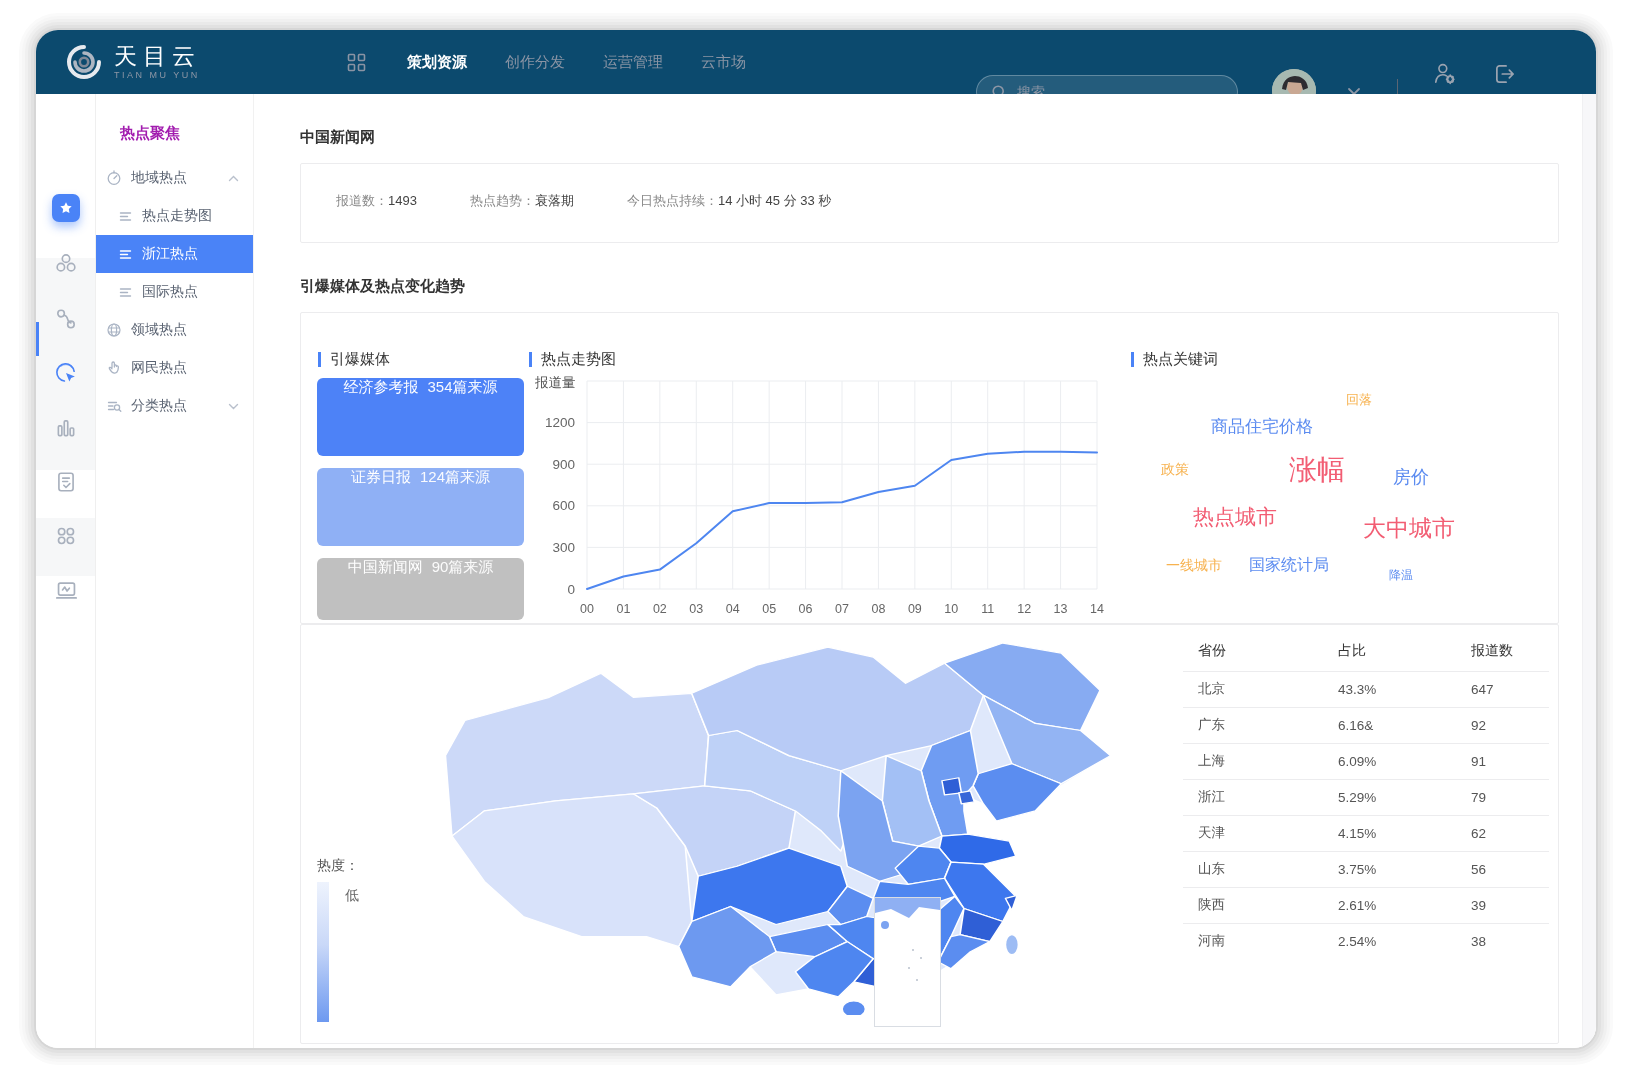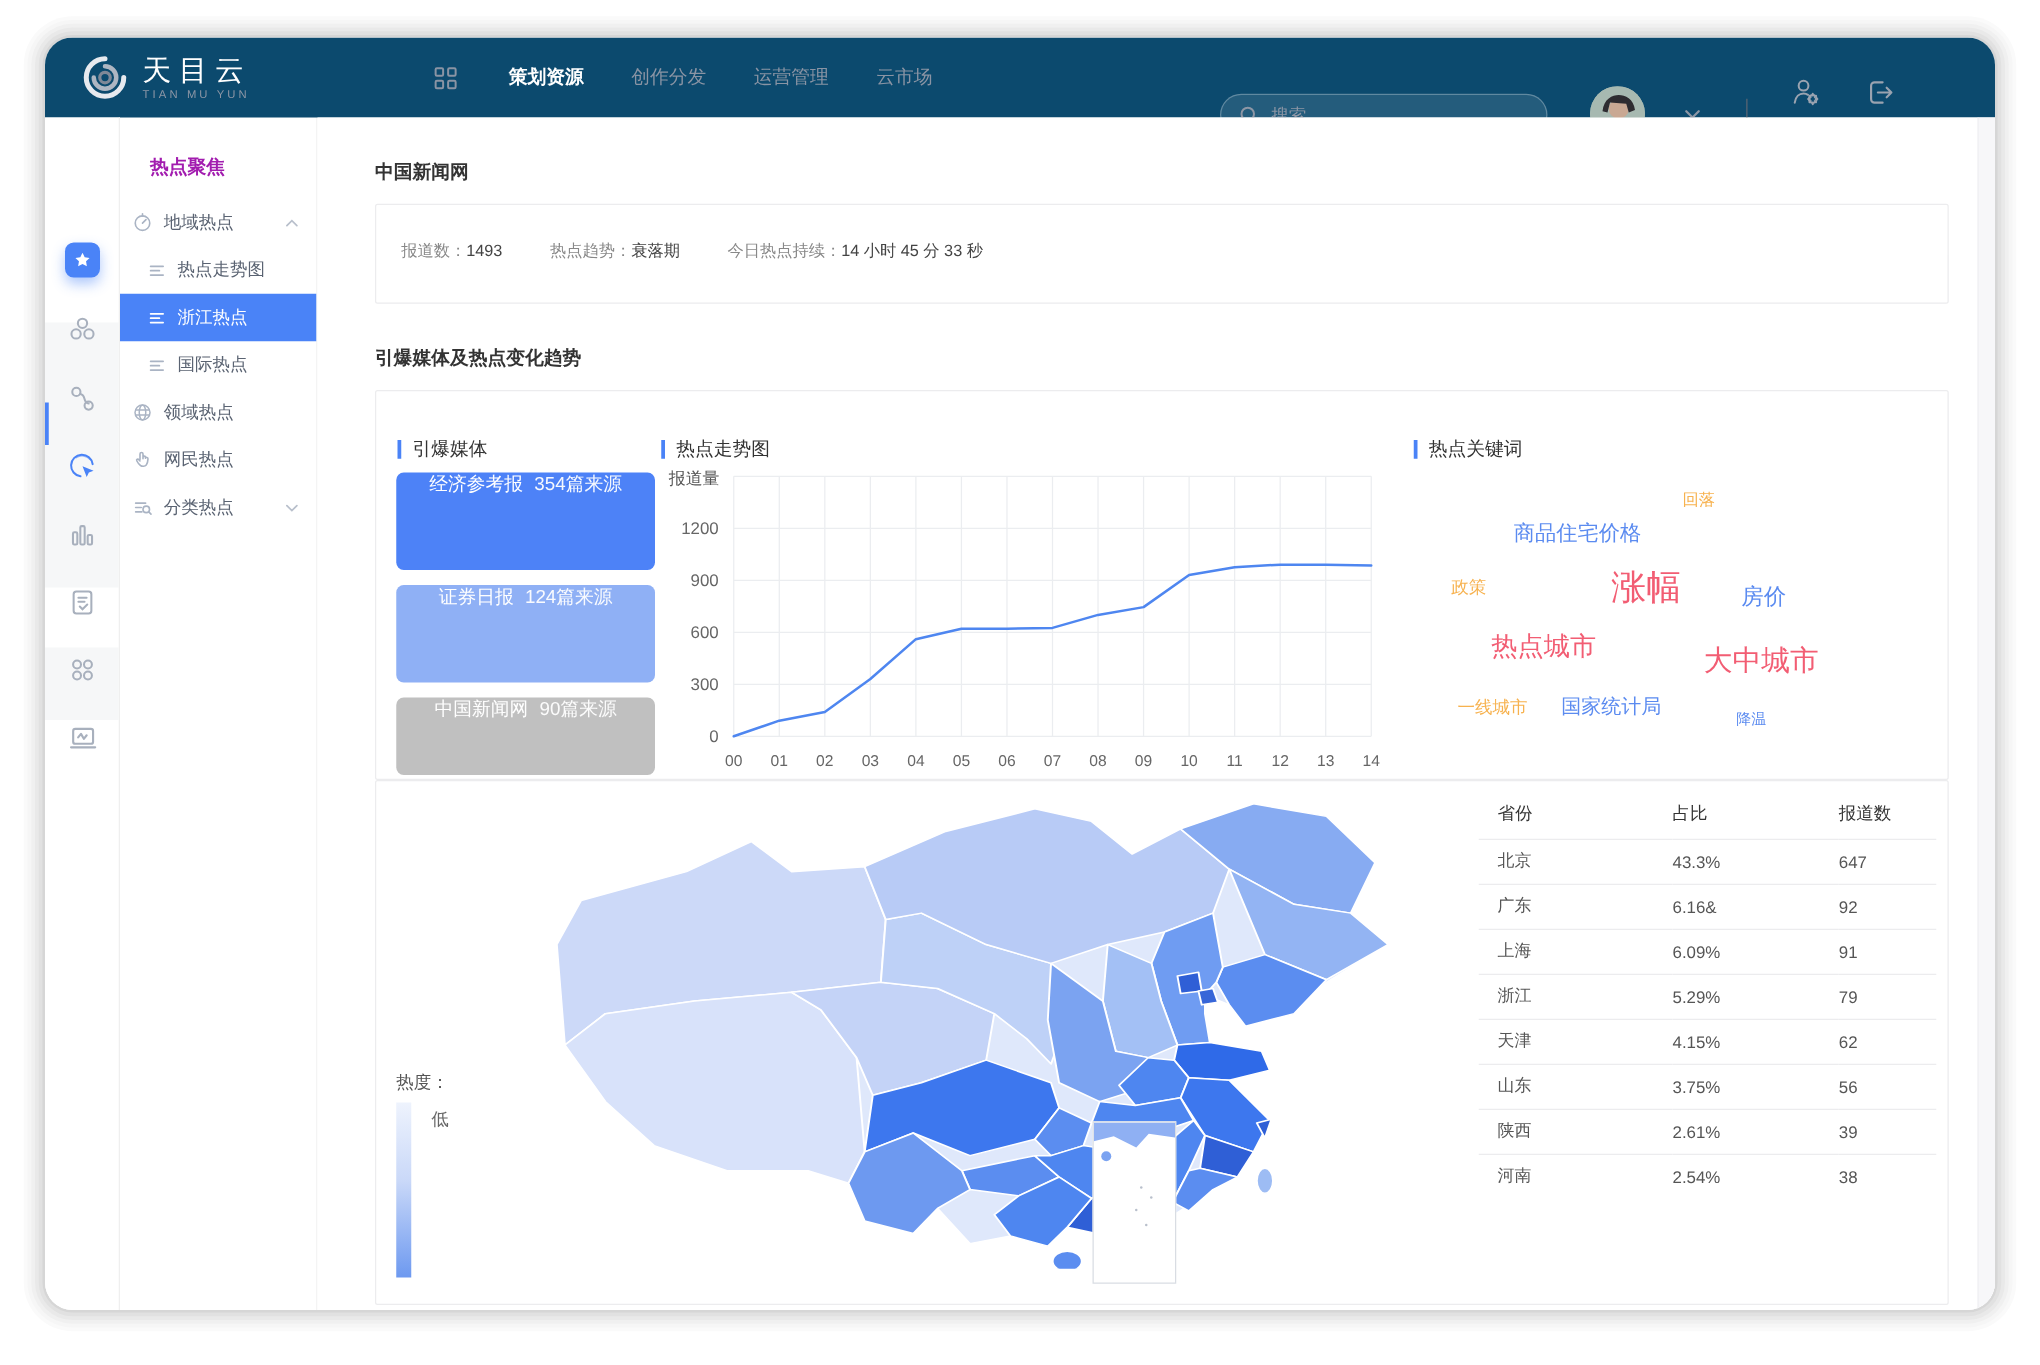--- a/index.html
+++ b/index.html
@@ -55,21 +55,21 @@
   .scroll-track { position:absolute; right:0; top:0; width:14px; height:100%; background:#f7f7f9; border-left:1px solid #f0f0f2; }
 
   .section-title { font-size:15px; font-weight:bold; color:#333; }
   .t1 { margin:34px 0 16px; } .t2 { margin:34px 0 16px; } .t3 { margin:18px 0 16px; }
   .card { width:1259px; background:#fff; border:1px solid #ececee; border-radius:2px; }
 
   
   .card-summary { height:80px; padding:15px 20px 0; }
   .headline { font-size:17px; font-weight:bold; color:#333; }
   .stats { display:flex; margin-top:13px; font-size:13px; }
-  .stat { margin-right:38px; }
+  .stat { margin-right:38px;margin-left:15px; }
   .stat .lb { color:#888; } .stat .vl { color:#444; }
 
   
   .card-trend { height:312px; position:relative; }
   .sub-head { position:absolute; top:37px; display:flex; align-items:center; font-size:15px; color:#333; font-weight:500;text-align:center; }
   .sub-bar { width:3px; height:15px; background:#4a83f7; margin-right:9px; }
   .sh1 { left:17px; } .sh2 { left:228px; } .sh3 { left:830px; }
   .media-col { position:absolute; left:16px; top:65px; width:207px; display:flex; flex-direction:column; gap:12px; }
   .media-card { border-radius:6px; color:#fff; text-align:center; cursor:pointer; display:flex; flex-direction:row; justify-content:center; gap:9px; }
   .media-card .mname { font-size:15px; } .media-card .mcount { font-size:15px; opacity:.95; }

